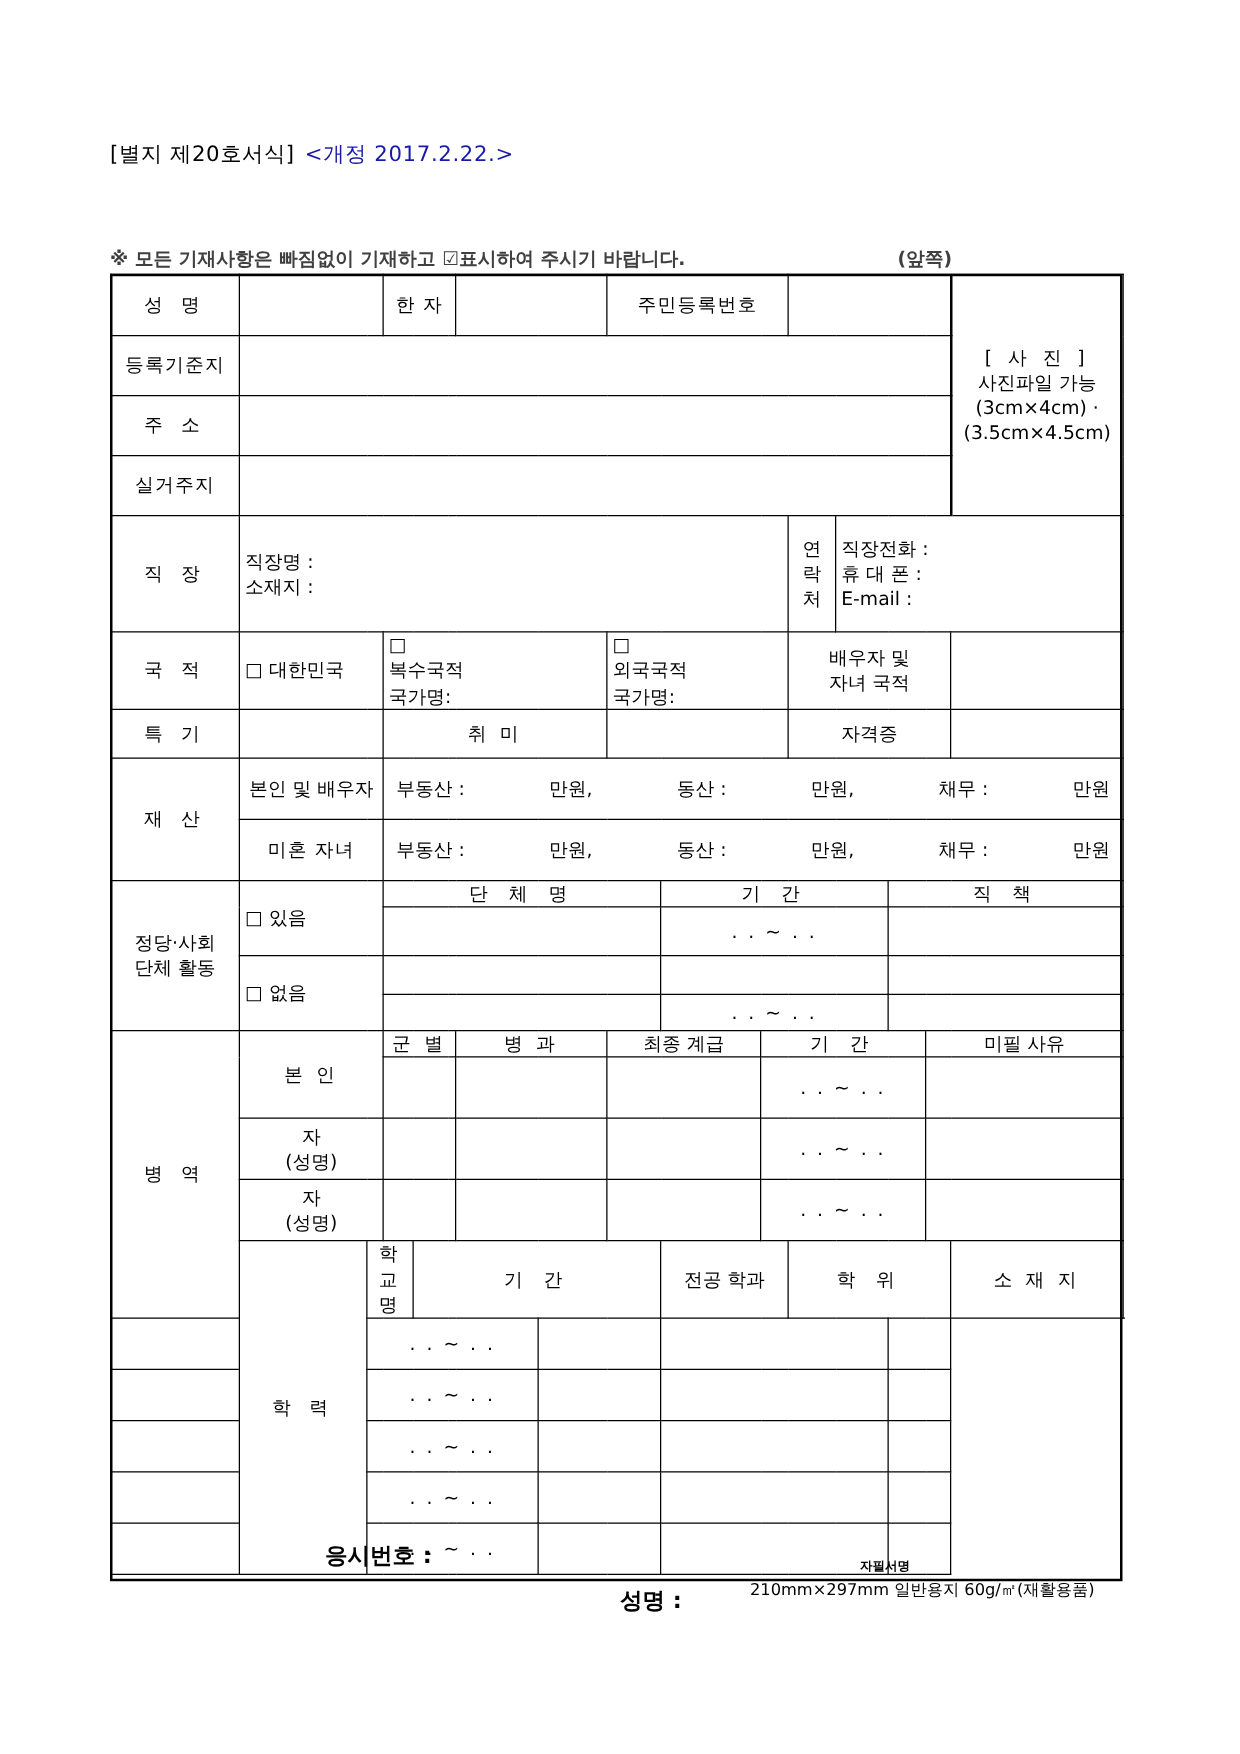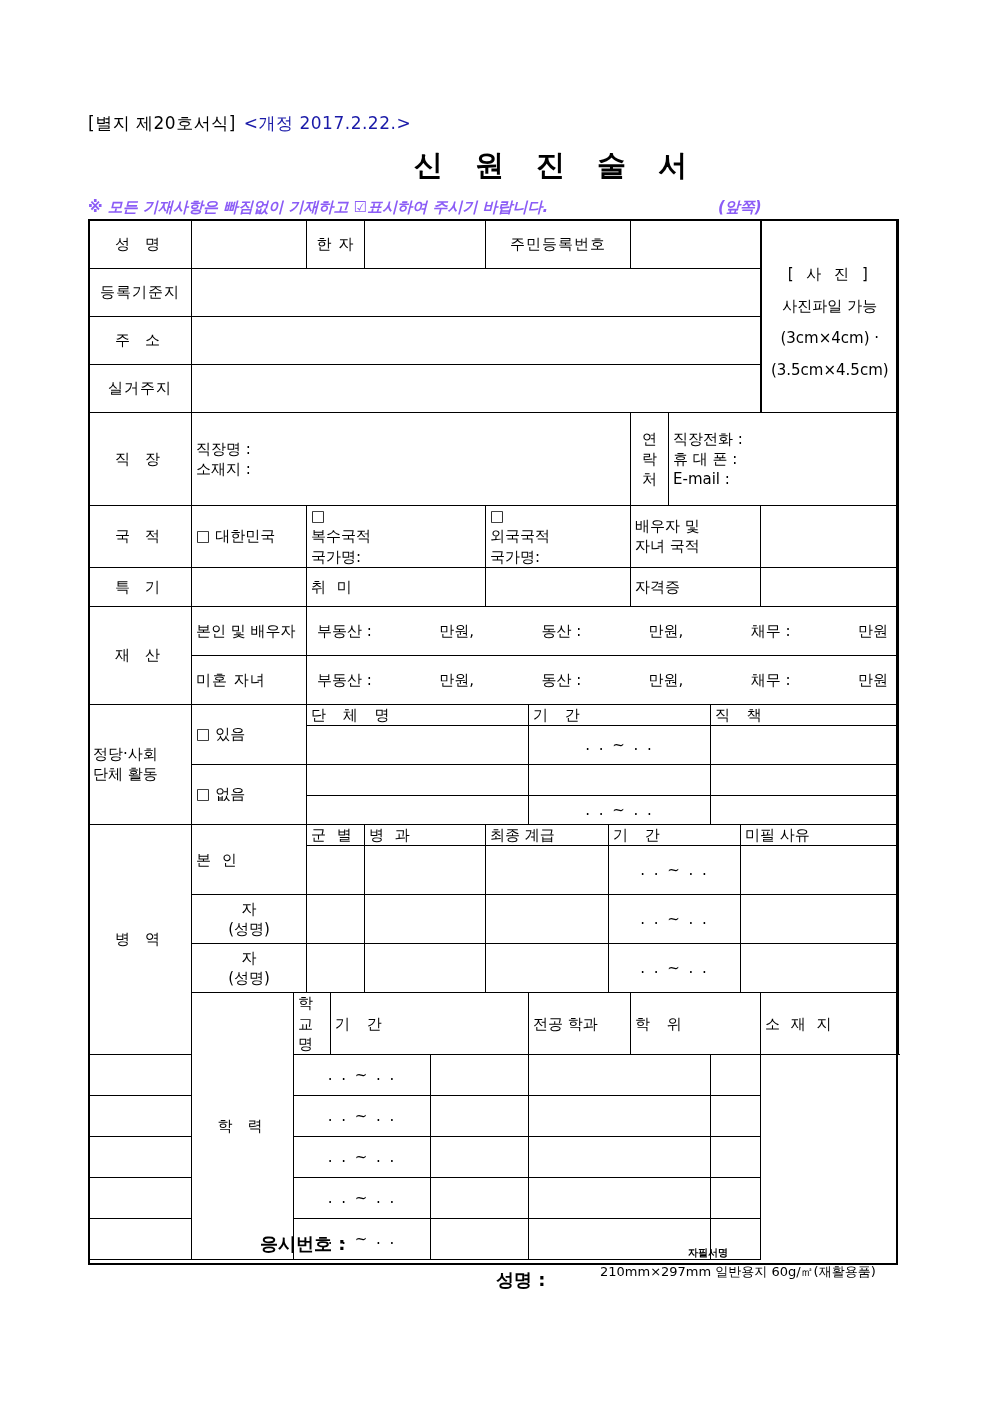--- a/index.html
+++ b/index.html
@@ -47,24 +47,23 @@
     color: #000000;
     padding-left: 120px;
   }
 
   .notice-row {
     position: absolute;
     left: 88px;
     top: 198px;
     width: 810px;
     font-size: 15px;
-    color: #8b5cf6;
+    color: #404040;
     font-weight: bold;
     white-space: nowrap;
-    font-style: italic;
   }
   .notice-row .chk-glyph {
     display: inline-block;
     position: relative;
     font-weight: bold;
   }
   .notice-row .side-note {
     position: absolute;
     left: 630px;
     top: 0;
@@ -102,35 +101,35 @@
   .lbl {
     text-align: center;
     letter-spacing: 5px;
     white-space: nowrap;
   }
   .lbl-tight {
     text-align: center;
     letter-spacing: 1px;
     white-space: nowrap;
   }
-  .ctr { text-align: left; }
+  .ctr { text-align: center; }
   .left { text-align: left; }
   .nowrap { white-space: nowrap; }
 
   .spaced3 { letter-spacing: 3px; }
   .spaced6 { letter-spacing: 6px; }
 
   .photo-cell {
     text-align: center;
     font-size: 15px;
     line-height: 1.85;
     vertical-align: middle;
     border-left: 2px solid #000 !important;
   }
-  .photo-cell .ln { display: block; white-space: nowrap; margin-top: 12px; }
+  .photo-cell .ln { display: block; white-space: nowrap; }
   .photo-cell .ln-sp { letter-spacing: 4px; }
 
   .contact-vert {
     text-align: center;
     font-size: 15px;
     line-height: 1.75;
     padding: 0 2px;
   }
   .contact-vert span { display: block; }
 
@@ -205,21 +204,20 @@
 </style>
 </head>
 <body>
 
 <div class="page">
 
   <div class="hdr-line">
     <span class="hdr-bracket">[별지 제20호서식]</span><span class="hdr-rev">&lt;개정 2017.2.22.&gt;</span>
   </div>
 
-  <div class="doc-title">신 원 진 술 서</div>
 
   <div class="notice-row">
     <span>※ 모든 기재사항은 빠짐없이 기재하고 </span><span class="chk-glyph">☑</span><span>표시하여 주시기 바랍니다.</span>
     <span class="side-note">(앞쪽)</span>
   </div>
 
   <table class="form">
     <colgroup>
       <col style="width:103px">
       <col style="width:102px">

